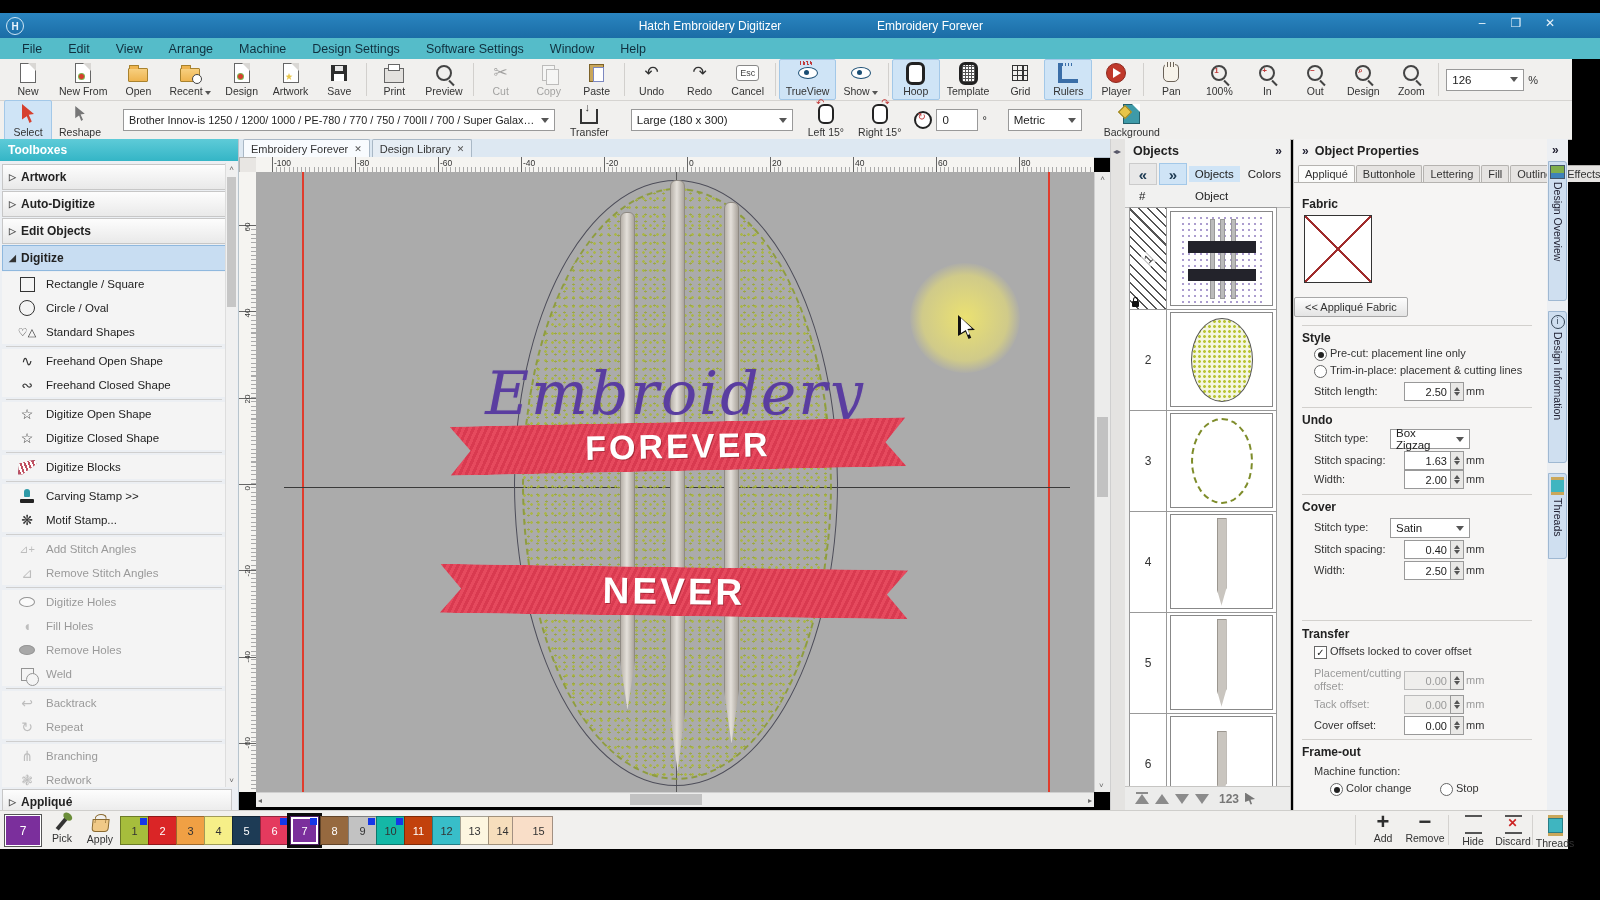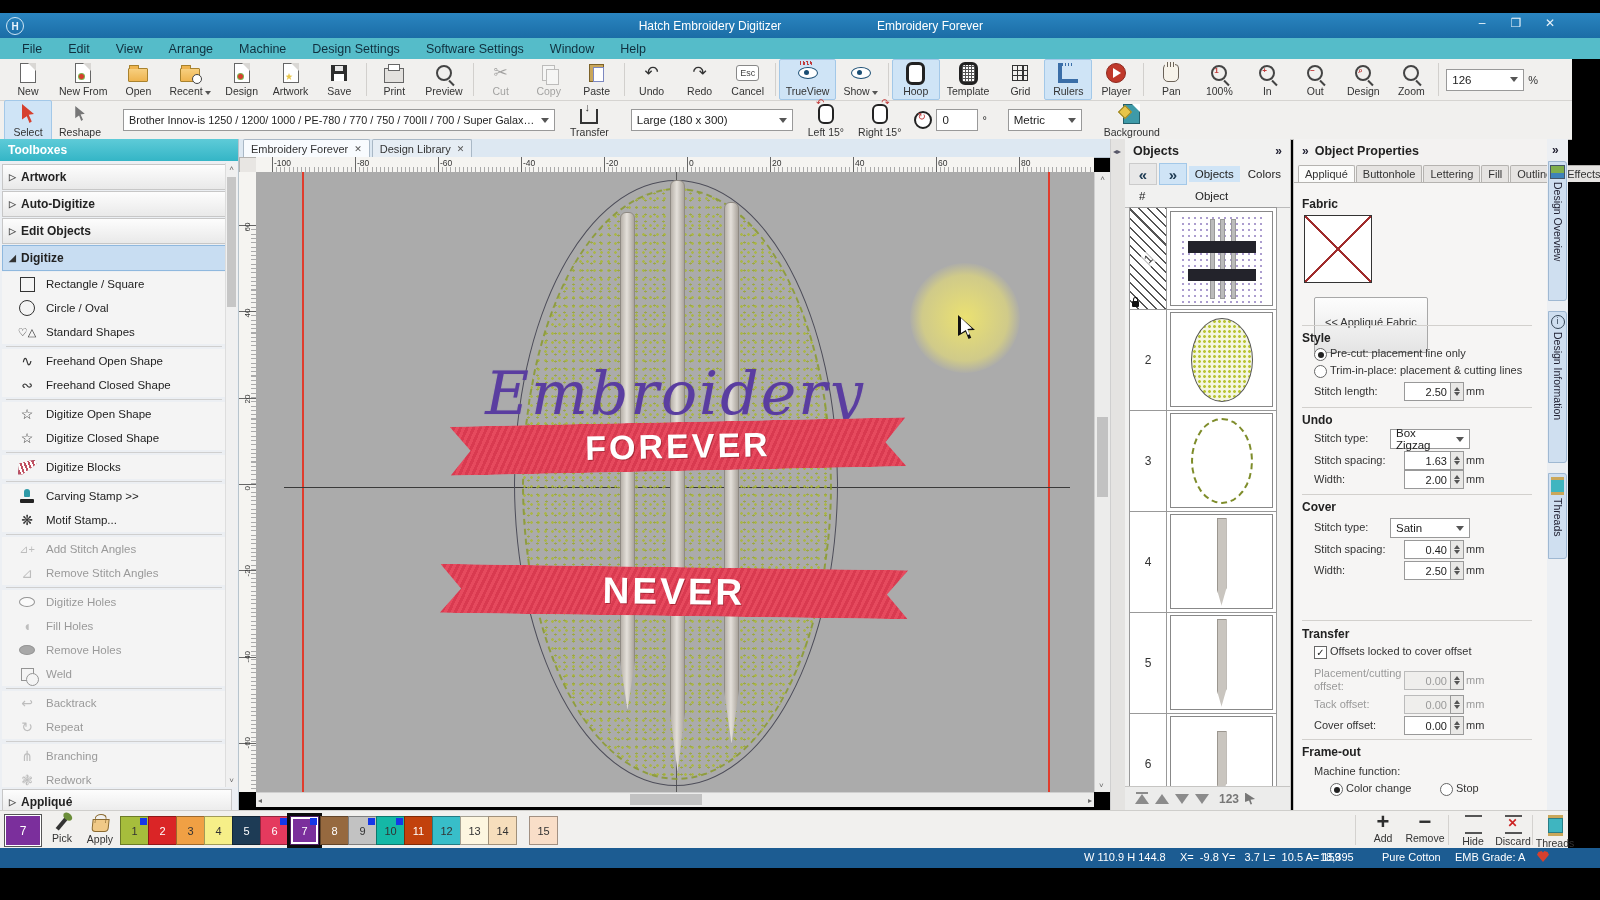--- a/index.html
+++ b/index.html
@@ -235,22 +235,22 @@
   .pbody{position:absolute;left:0;top:43px;width:254px;height:628px;border-top:1px solid #b5b3b0;background:#f6f5f4;}
   .ptitle{position:absolute;left:8px;font-weight:bold;font-size:12px;color:#222;}
   .plabel{position:absolute;left:20px;font-size:11px;color:#333;}
   .plabel.dis{color:#9a9a9a;}
   .punit{position:absolute;font-size:11px;color:#333;}
   .punit.dis{color:#9a9a9a;}
   .phr{position:absolute;left:8px;width:230px;height:1px;background:#d2d0cd;}
   .fab-swatch{position:absolute;left:10px;width:66px;height:66px;background:#fff;border:1.5px solid #333;
         background-image:linear-gradient(45deg,transparent 48.5%,#a02c2c 48.5%,#a02c2c 51.5%,transparent 51.5%),
                          linear-gradient(-45deg,transparent 48.5%,#a02c2c 48.5%,#a02c2c 51.5%,transparent 51.5%);}
-  .pbutton{position:absolute;left:20px;height:18px;padding:18px 10px;background:linear-gradient(#fdfdfd,#e4e4e4);
-        border:1px solid #a8a8a8;border-radius:2px;font-size:11px;display:flex;color:#333;}
+  .pbutton{position:absolute;left:0;height:18px;padding:0 10px;background:linear-gradient(#fdfdfd,#e4e4e4);
+        border:1px solid #a8a8a8;border-radius:2px;font-size:11px;display:flex;align-items:center;color:#333;}
   .radio{position:absolute;width:11px;height:11px;border:1px solid #666;border-radius:50%;background:#fff;}
   .radio.on::after{content:"";position:absolute;left:2.5px;top:2.5px;width:6px;height:6px;border-radius:50%;background:#222;}
   .chk{position:absolute;width:11px;height:11px;border:1px solid #666;background:#fff;font-size:10px;line-height:11px;text-align:center;color:#222;}
   .chk.on::after{content:"✓";}
   .spin{position:absolute;width:42px;height:17px;background:#fff;border:1px solid #999;font-size:11px;
         display:flex;align-items:center;justify-content:flex-end;padding-right:3px;color:#222;}
   .spin.dis{background:#efeeec;color:#9a9a9a;border-color:#bbb;}
   .spin .ud{position:absolute;right:-14px;top:-1px;width:12px;height:17px;border:1px solid #999;background:#e9e8e6;
         display:flex;flex-direction:column;align-items:center;justify-content:center;gap:1px;}
   .spin .ud i{width:0;height:0;border-left:3px solid transparent;border-right:3px solid transparent;}
@@ -1085,21 +1085,21 @@
       </div>
     <div class="sw" style="left: 432px; background-color: rgb(56, 190, 201);">
         <span style="color: rgb(51, 51, 51);">12</span>
       </div>
     <div class="sw" style="left: 460px; background-color: rgb(253, 246, 224);">
         <span style="color: rgb(51, 51, 51);">13</span>
       </div>
     <div class="sw" style="left: 488px; background-color: rgb(246, 222, 188);">
         <span style="color: rgb(51, 51, 51);">14</span>
       </div>
-    <div class="sw" style="left: 529px; background-color: rgb(249, 222, 200);">
+    <div class="sw" style="left: 512px; background-color: rgb(249, 222, 200); padding-left: 12px;">
         <span style="color: rgb(51, 51, 51);">15</span>
       </div>
 
     <div class="vsep" style="left:1355px"></div>
     <div class="bact" style="left:1360px">
         <span class="ic-plus">+</span>
         <span class="l">Add</span>
       </div>
     <div class="bact" style="left:1402px">
         <span class="ic-minus">−</span>
@@ -1114,22 +1114,14 @@
         <span class="ic-spool-color x"></span>
         <span class="l">Discard</span>
       </div>
     <div class="vsep" style="left:1532px"></div>
     <div class="bact" style="left:1532px">
         <span class="ic-spool-teal"></span>
         <span class="l">Threads</span>
       </div>
   </div>
 
-  <div class="p statusbar">
-    <span style="left:1084px">W 110.9 H 144.8</span>
-    <span style="left:1180px">X=  -9.8 Y=   3.7 L=  10.5 A= 159</span>
-    <span style="left:1320px">18,395</span>
-    <span style="left:1382px">Pure Cotton</span>
-    <span style="left:1455px">EMB Grade: A</span>
-    <span class="grade-ic" style="left:1537px"></span>
-  </div>
 
 </div>
 
 </body></html>

